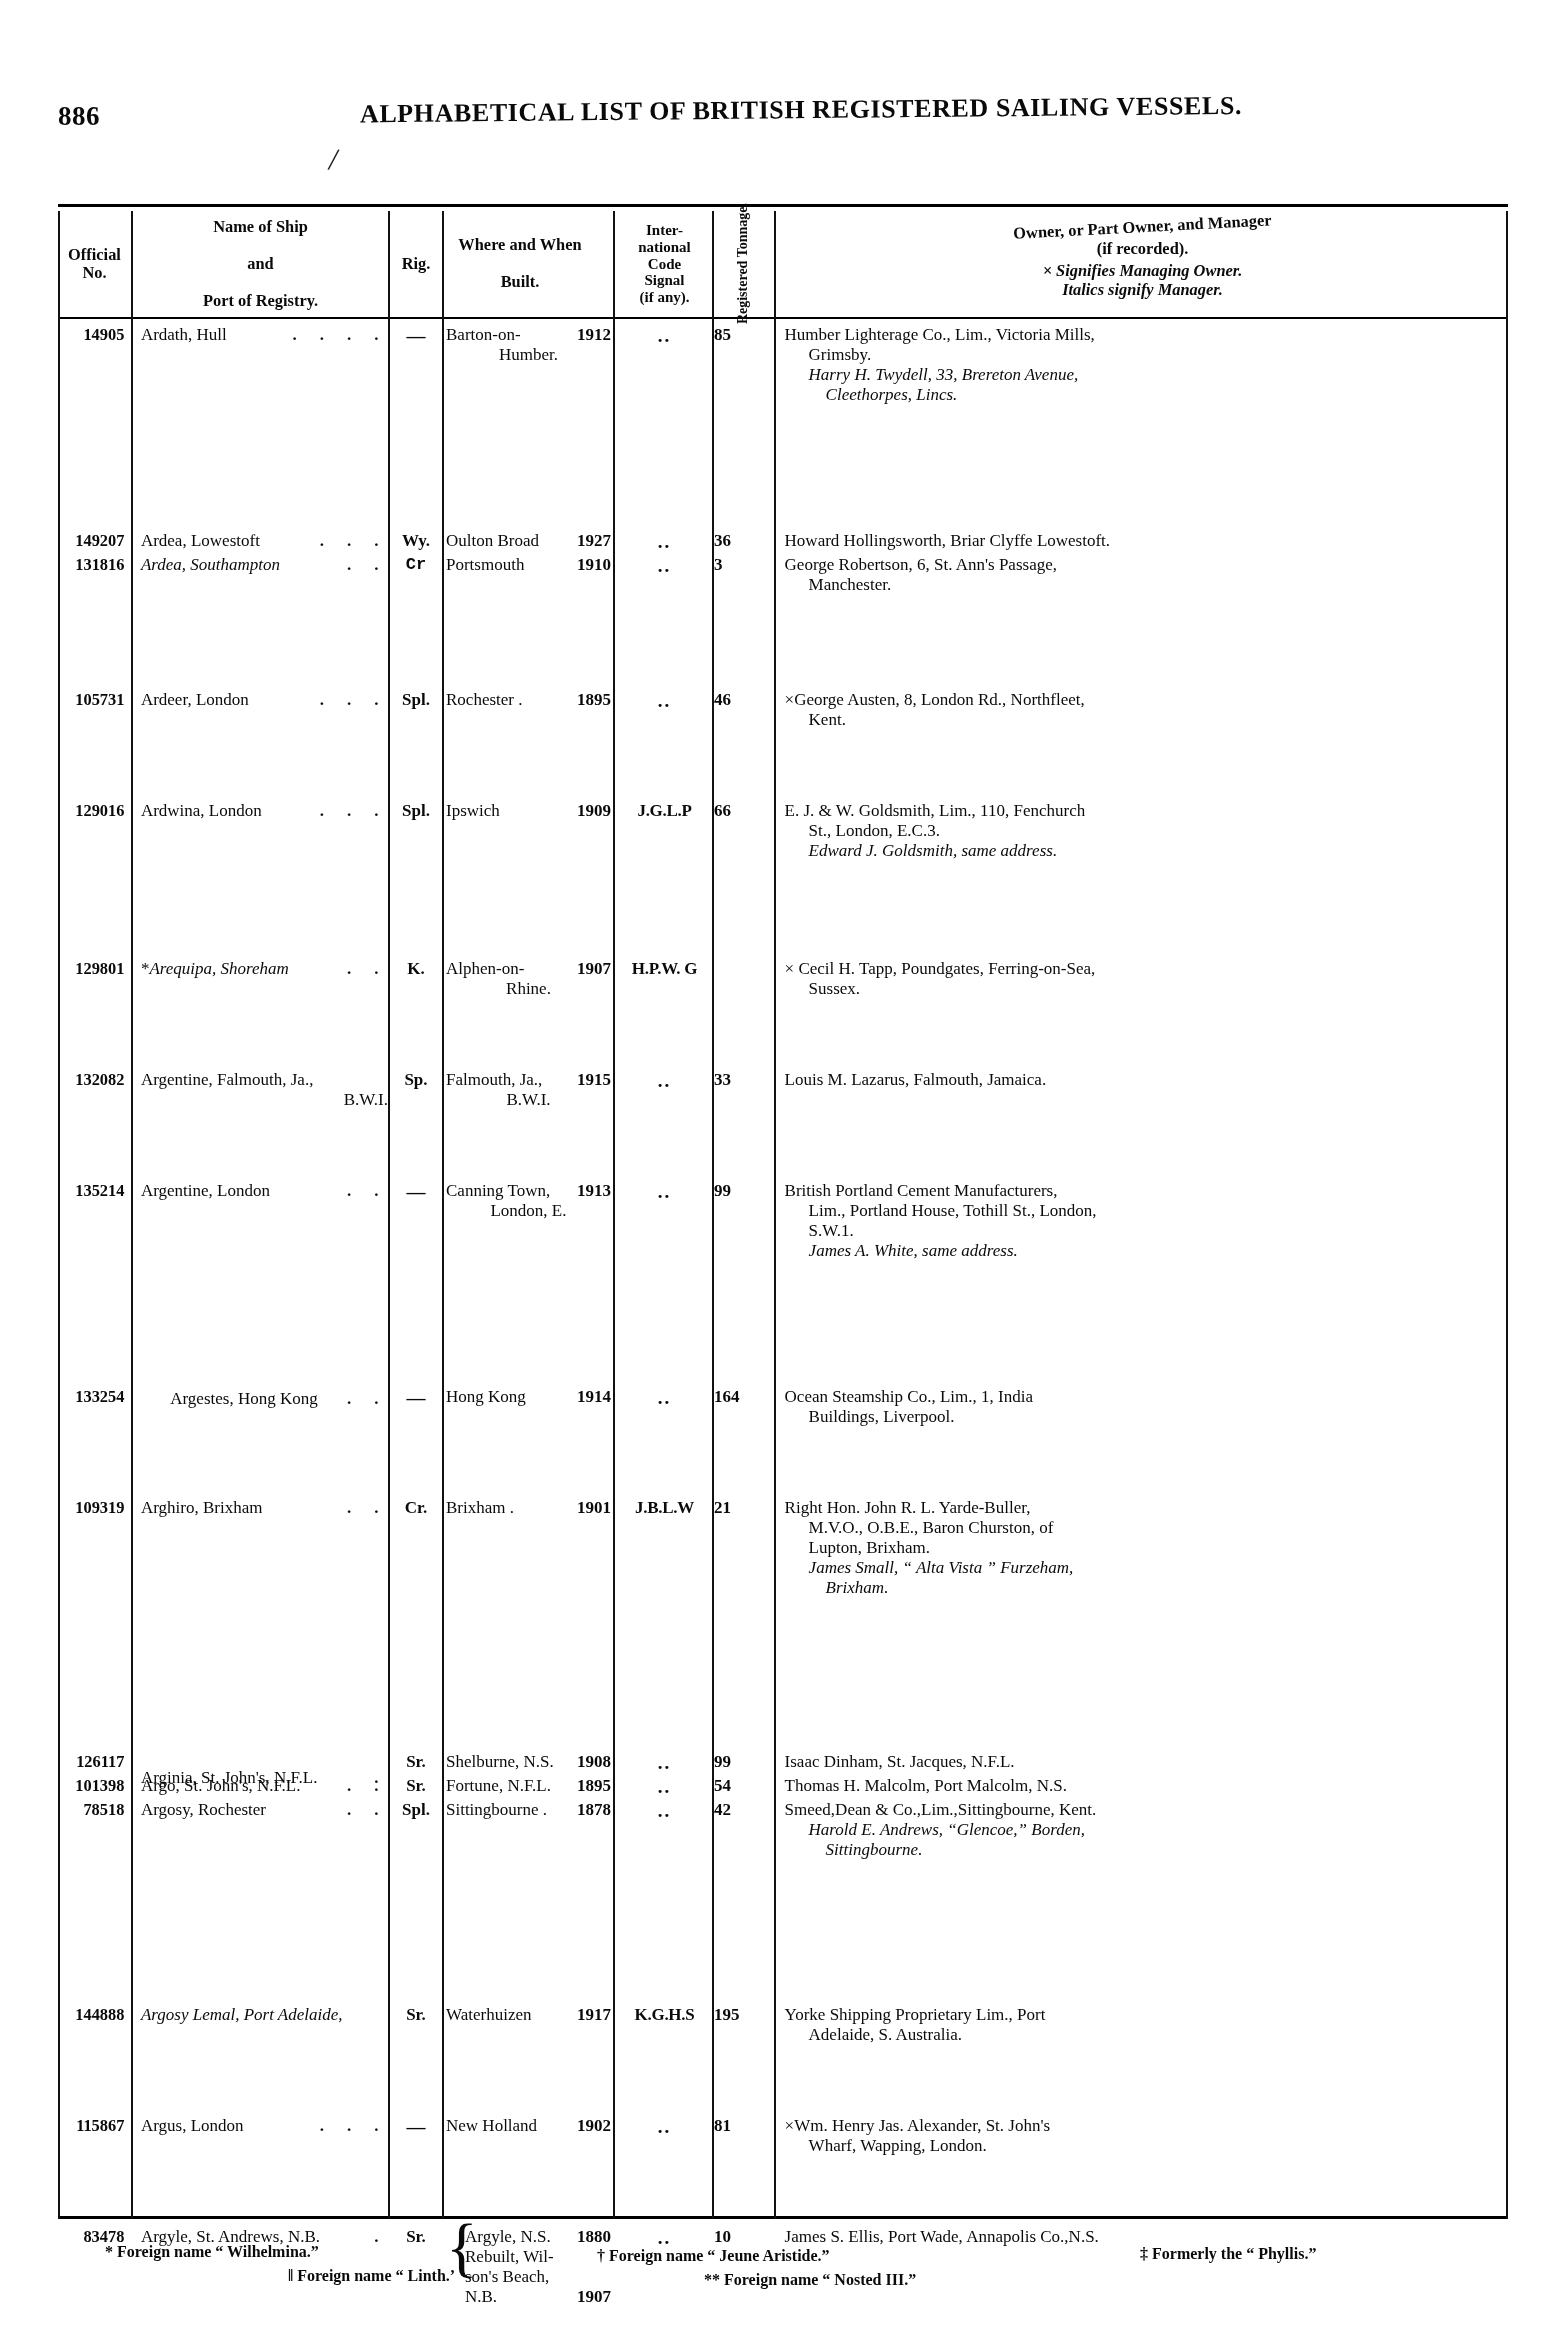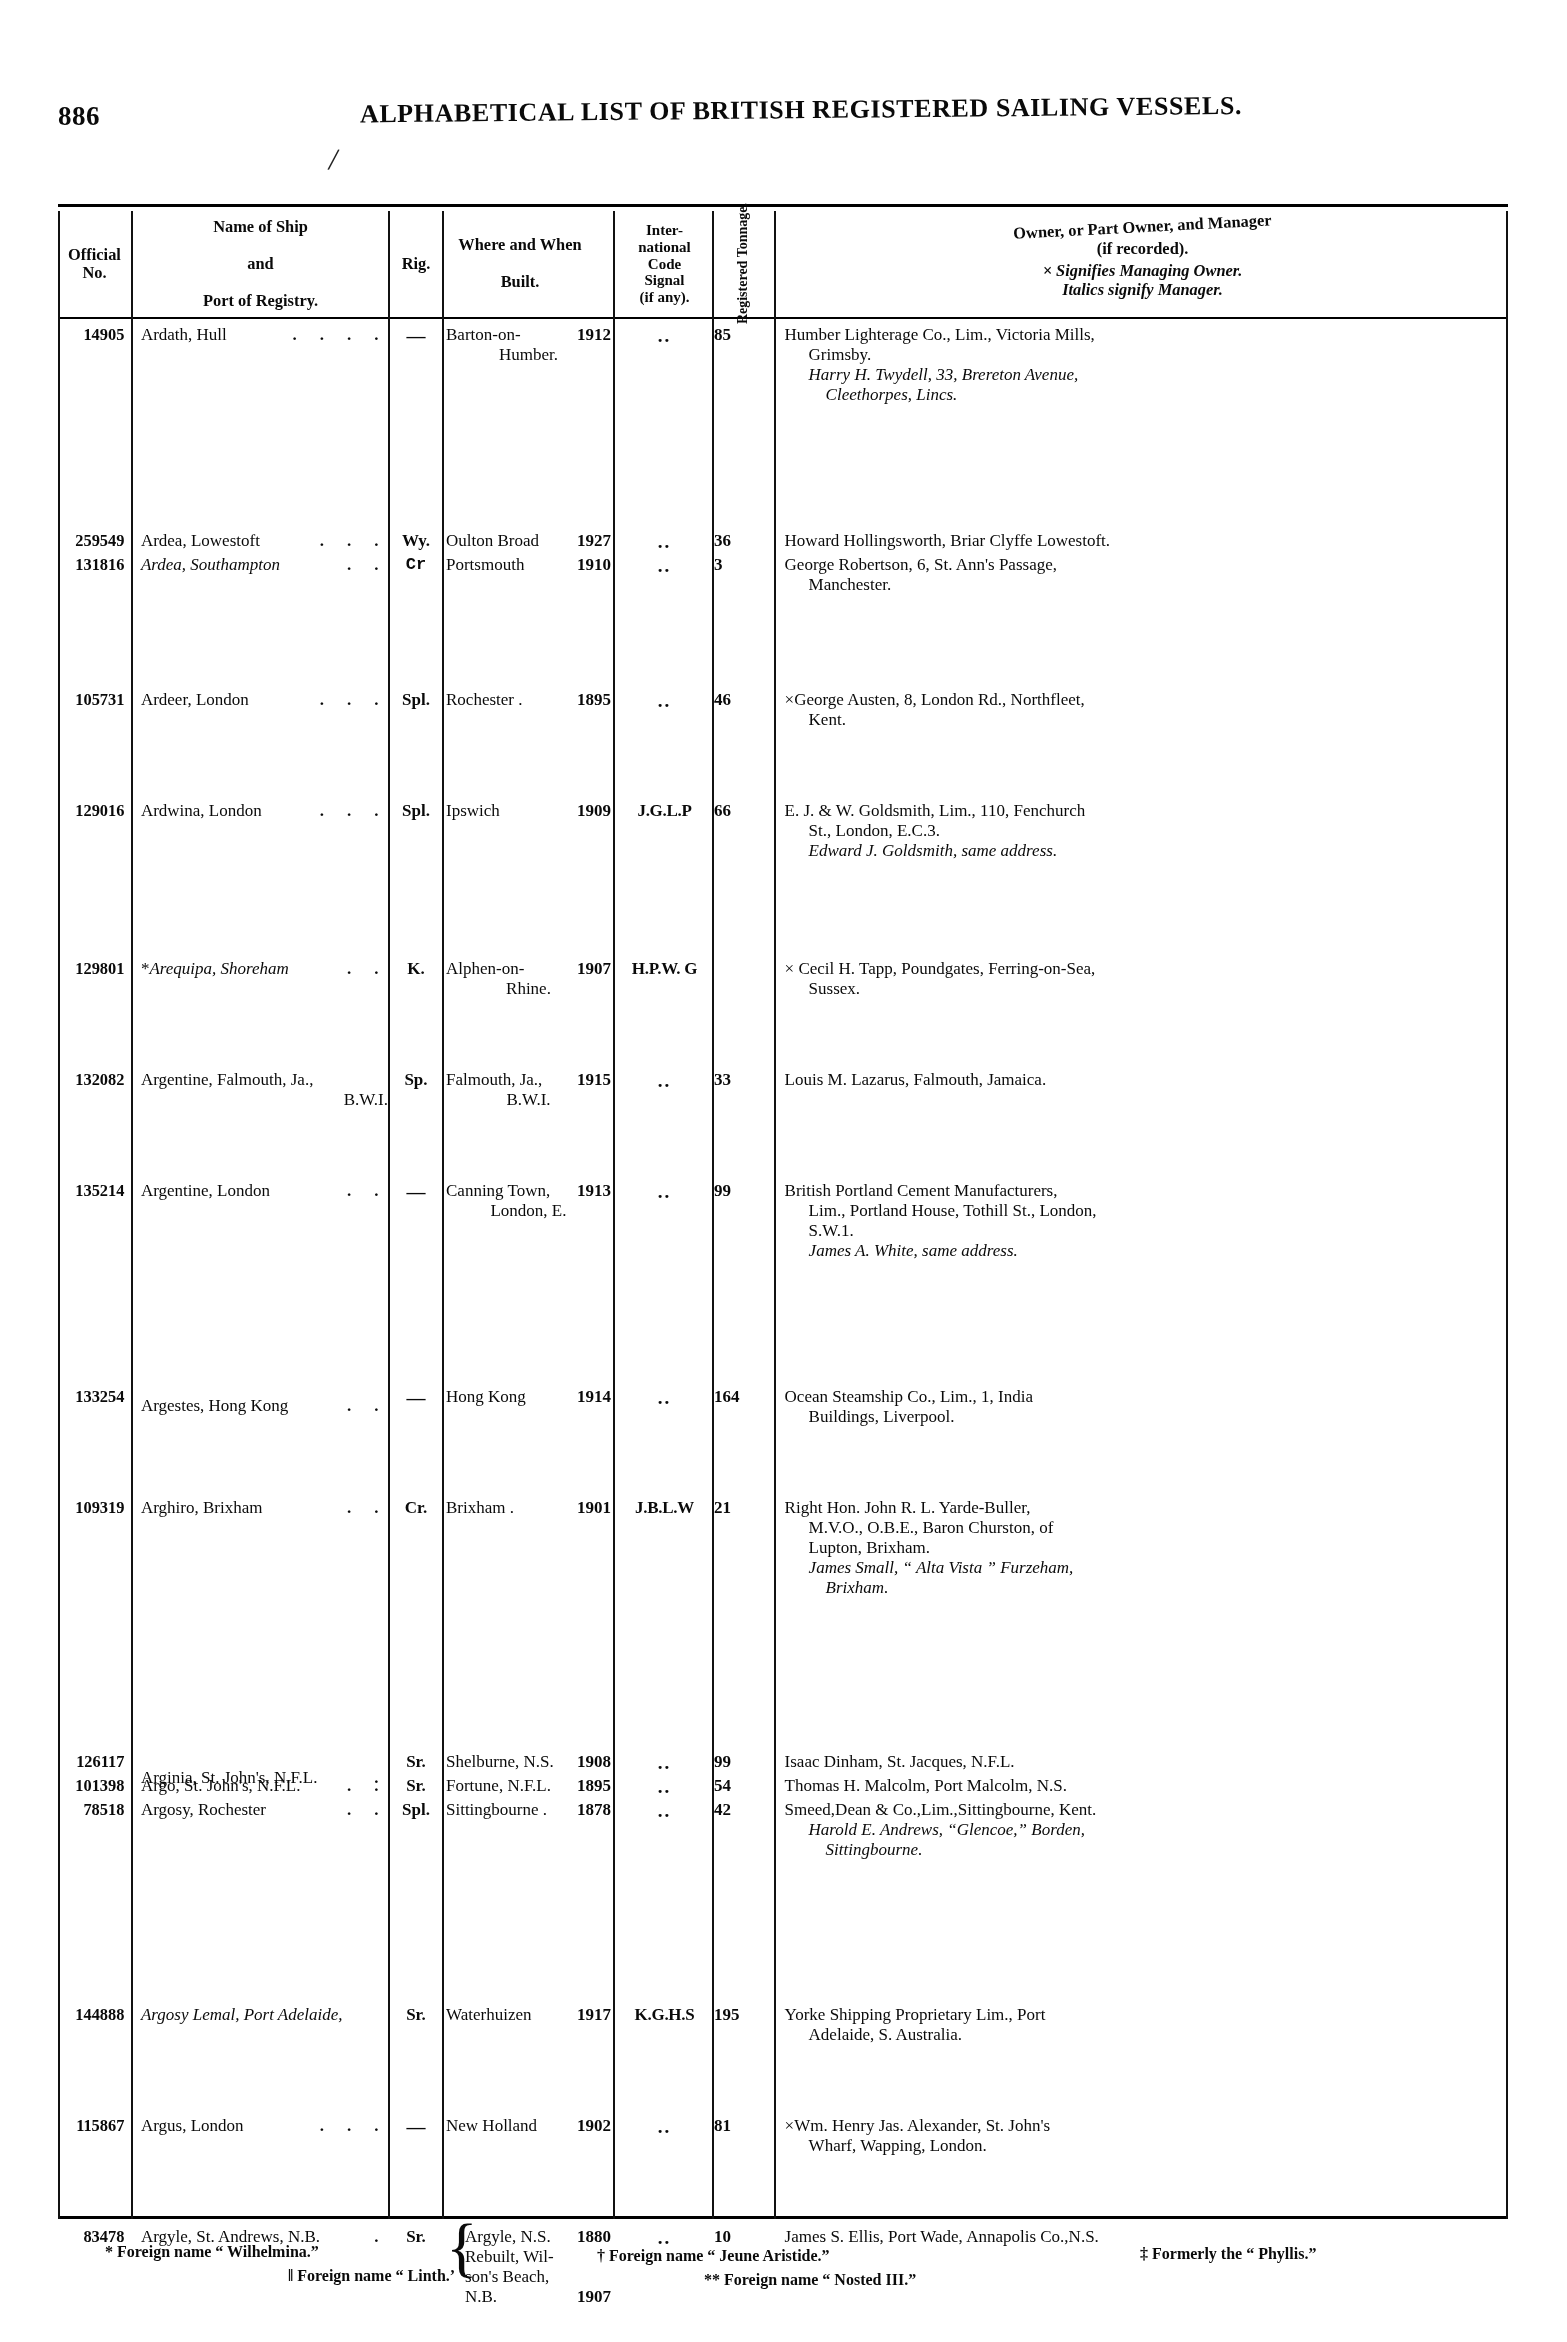--- a/index.html
+++ b/index.html
@@ -196,21 +196,21 @@
           <div class="cell sig" style="top: 0px;"><span class="dd">..</span></div>
           <div class="cell ton" style="top: 0px;">85</div>
           <div class="cell own" style="top: 0px;">
             <span class="own-line">Humber Lighterage Co., Lim., Victoria Mills,</span>
             <span class="own-line ind">Grimsby.</span>
             <span class="own-line it ind">Harry H. Twydell, 33, Brereton Avenue,</span>
             <span class="own-line it ind2">Cleethorpes, Lincs.</span>
           </div>
         </div>
         <div class="row" style="top: 116px; height: 72px;">
-          <div class="cell off" style="top: 0px;">259549</div>
+          <div class="cell off" style="top: 0px;">149207</div>
           <div class="cell name" style="top: 0px;">Ardea, Lowestoft<span class="leaders">. . .</span></div>
           <div class="cell rig" style="top: 0px;">Wy.</div>
           <div class="cell built" style="top: 0px;">
             <div class="built-line">
               <span class="built-where">Oulton Broad</span>
               <span class="built-yr">1927</span>
             </div>
           </div>
           <div class="cell sig" style="top: 0px;"><span class="dd">..</span></div>
           <div class="cell ton" style="top: 0px;">36</div>
@@ -318,21 +318,21 @@
           <div class="cell ton" style="top: 0px;">99</div>
           <div class="cell own" style="top: 0px;">
             <span class="own-line">British  Portland  Cement  Manufacturers,</span>
             <span class="own-line ind">Lim., Portland House, Tothill St., London,</span>
             <span class="own-line ind">S.W.1.</span>
             <span class="own-line it ind">James A. White, same address.</span>
           </div>
         </div>
         <div class="row" style="top: 588px; height: 48px;">
           <div class="cell off" style="top: 0px;">133254</div>
-          <div class="cell name" style="top: 9px;">Argestes, Hong Kong<span class="leaders">. .</span></div>
+          <div class="cell name" style="top: 2px; text-align: center;">Argestes, Hong Kong<span class="leaders">. .</span></div>
           <div class="cell rig" style="top: 0px;"><span class="dash">—</span></div>
           <div class="cell built" style="top: 0px;">
             <div class="built-line">
               <span class="built-where">Hong Kong</span>
               <span class="built-yr">1914</span>
             </div>
           </div>
           <div class="cell sig" style="top: 0px;"><span class="dd">..</span></div>
           <div class="cell ton" style="top: 0px;">164</div>
           <div class="cell own" style="top: 0px;">

